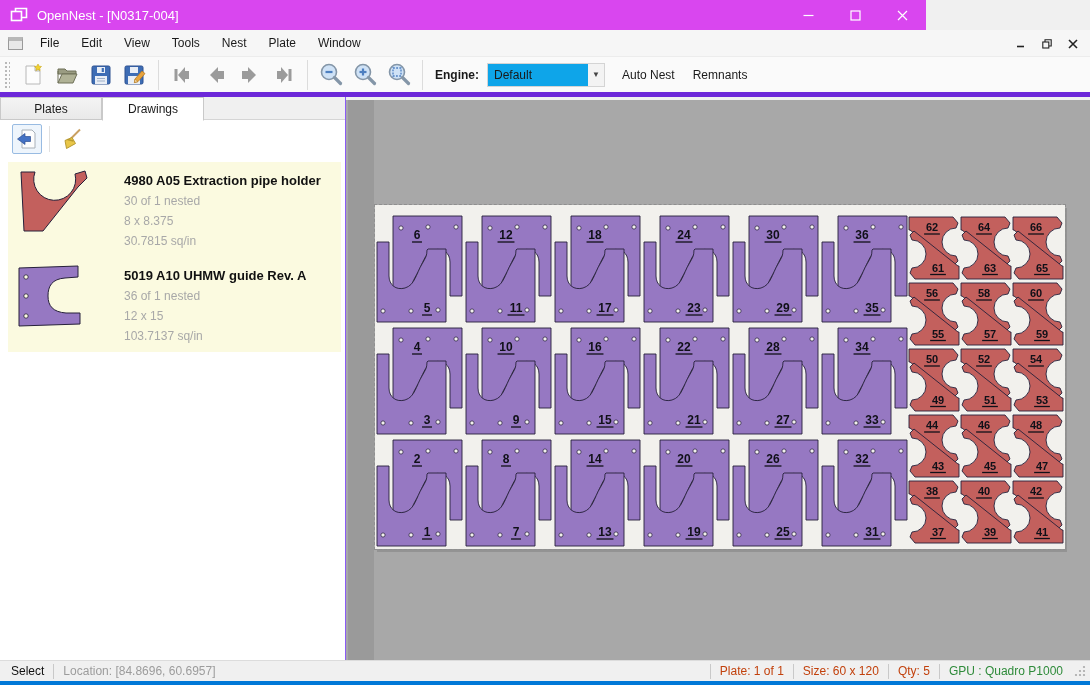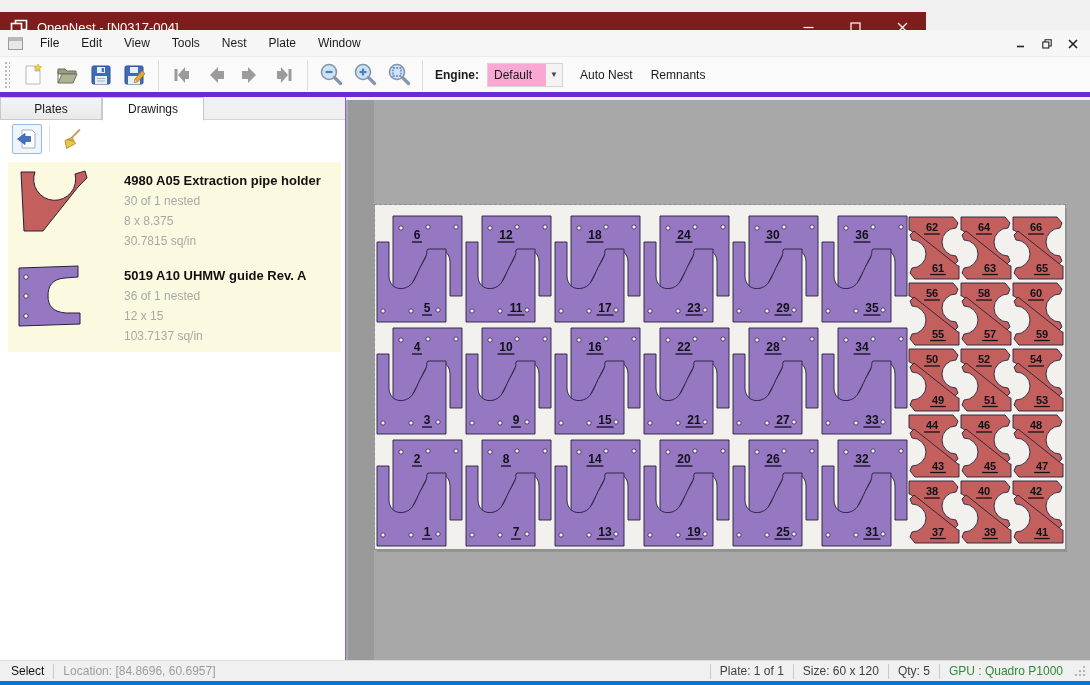--- a/index.html
+++ b/index.html
@@ -1,42 +1,42 @@
 <!DOCTYPE html>
 <html><head>
 <meta charset="utf-8">
 <style>
   * { margin:0; padding:0; box-sizing:border-box; }
   html,body { width:1090px; height:685px; }
   body { font-family:"Liberation Sans", sans-serif; font-size:12px; color:#1a1a1a; }
   .app { position:relative; width:1090px; height:685px; background:#f0f0f0; overflow:hidden; }
 
   
-  .titlebar { position:absolute; left:0; top:0; width:926px; height:30px; background:#7f1d1d; display:flex; align-items:center;margin-top:12px; }
+  .titlebar { position:absolute; left:0; top:0; width:926px; height:30px; background:#d946ef; display:flex; align-items:center; }
   .titlebar .appicon { margin-left:10px; width:18px; height:18px; }
   .titlebar .title { color:#ffffff; font-size:13px; margin-left:9px; }
   .caption-btns { position:absolute; right:0; top:0; height:30px; display:flex; }
   .cap-btn { width:47px; height:30px; display:flex; align-items:center; justify-content:center; }
 
   
   .menubar { position:absolute; left:0; top:30px; width:1090px; height:27px; background:#f6f6f6; border-bottom:1px solid #ececec; display:flex; align-items:center; }
   .mdi-doc-icon { width:15px; height:13px; margin-left:8px; background:#e8e8e8; border:1px solid #9a9a9a; border-top:4px solid #b8b8b8; }
   .menu-item { padding:5px 11px; color:#1a1a1a; }
   .menu-item:first-of-type { margin-left:6px; }
   .mdi-controls { position:absolute; right:6px; top:5px; display:flex; gap:4px; }
   .mdi-ctl { width:22px; height:18px; display:flex; align-items:center; justify-content:center; }
 
   
   .toolbar { position:absolute; left:0; top:57px; width:1090px; height:40px; background:#fafafa; border-bottom:5px solid #6d28d9; display:flex; align-items:center; }
   .grip { width:6px; height:28px; margin:0 6px 0 4px;
           background-image:radial-gradient(#b9b9b9 1px, transparent 1.3px); background-size:4px 4px; }
   .tb-btn { width:34px; height:32px; display:flex; align-items:center; justify-content:center; }
   .tb-sep { width:1px; height:30px; background:#dcdcdc; margin:0 6px; }
   .engine-label { font-weight:bold; margin:0 8px 0 6px; }
-  .engine-combo { width:76px; height:24px; background:#f9a8d4; border:1px solid #d4d4d4; display:flex; align-items:center; position:relative; }
+  .engine-combo { width:118px; height:24px; background:#0ea5e9; border:1px solid #d4d4d4; display:flex; align-items:center; position:relative; }
   .engine-combo .val { margin-left:6px; }
   .engine-combo .arrow { position:absolute; right:0; top:0; width:16px; height:22px; background:#f3f3f3; display:flex; align-items:center; justify-content:center; font-size:8px; color:#444; }
   .flat-btn { padding:6px 9px; color:#1a1a1a; }
 
   
   .leftpanel { position:absolute; left:0; top:97px; width:346px; height:563px; background:#ffffff; border-right:7px solid #8b5cf6; }
   .tabstrip { position:absolute; left:0; top:0; width:345px; height:23px; background:#f0f0f0; border-bottom:1px solid #d5d5d5; display:flex; }
   .tab { width:102px; height:23px; display:flex; align-items:center; justify-content:center; border:1px solid #c9c9c9; background:linear-gradient(#f4f4f4,#e9e9e9); }
   .tab.active { background:#ffffff; border-bottom:1px solid #ffffff; height:24px; z-index:2; }
   .panelbody { position:absolute; left:0; top:23px; width:345px; height:540px; background:#ffffff; }
@@ -57,21 +57,21 @@
   .rail { position:absolute; left:2px; top:0; width:26px; height:560px; background:#9a9a9a; }
   .plate { position:absolute; left:29px; top:105px; width:690px; height:344px; background:#f2f1ed; outline:1px dashed #8f8f8f; box-shadow:2px 3px 0 rgba(0,0,0,0.12); }
   .plate svg { display:block; }
 
   
   .statusbar { position:absolute; left:0; top:660px; width:1090px; height:21px; background:#f0f0f0; border-top:1px solid #dcdcdc; display:flex; align-items:center; font-size:12px; }
   .sb-sep { width:1px; height:15px; background:#c9c9c9; margin:0 9px; }
   .sb-mode { margin-left:11px; color:#111; }
   .sb-loc { color:#9c9c9c; }
   .sb-right { margin-left:auto; display:flex; align-items:center; }
-  .sb-item { color:#404040; }
+  .sb-item { color:#c2410c; }
   .sb-gpu { color:#2e8b3a; }
   .sb-grid { width:14px; height:14px; margin:0 3px 0 10px; }
   .bottomedge { position:absolute; left:0; top:681px; width:1090px; height:4px; background:#0078d7; }
 </style>
 </head>
 <body>
 
 <div class="app">
 
   <div class="titlebar">

